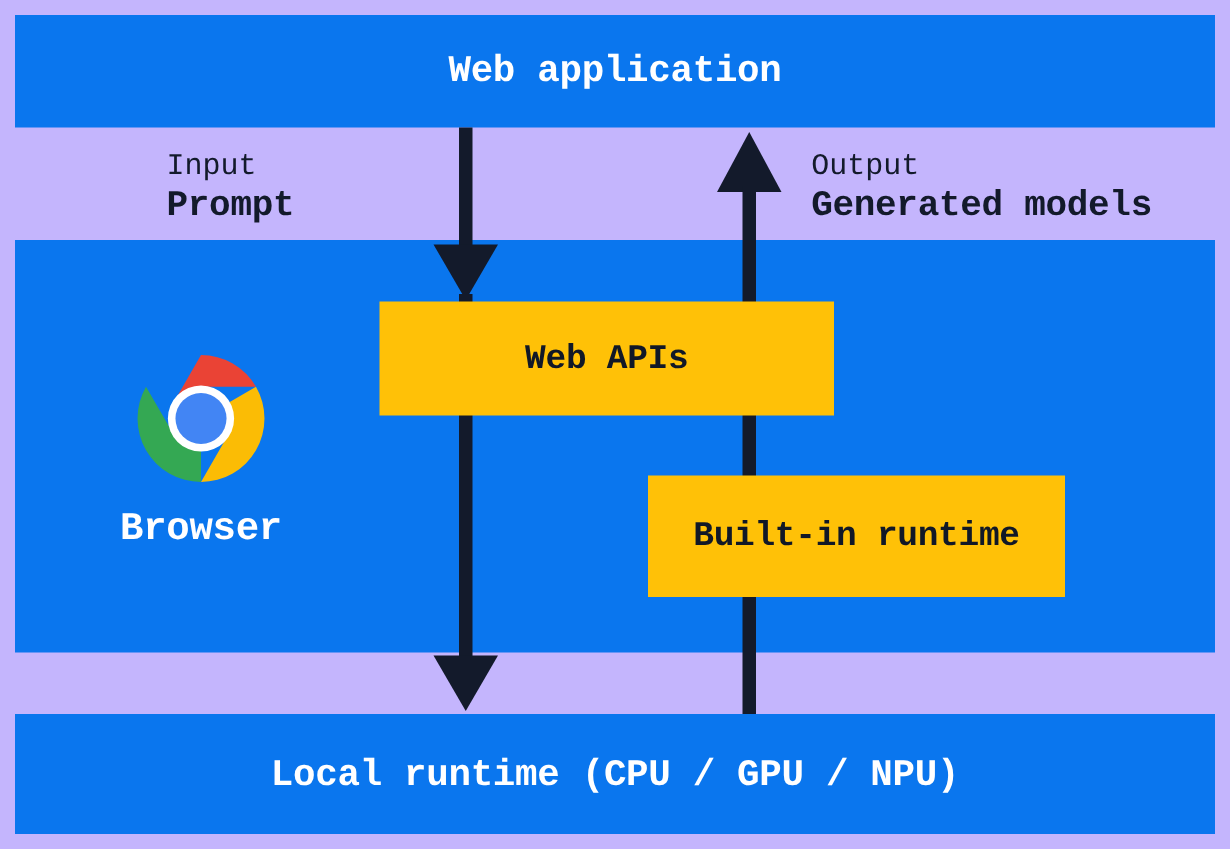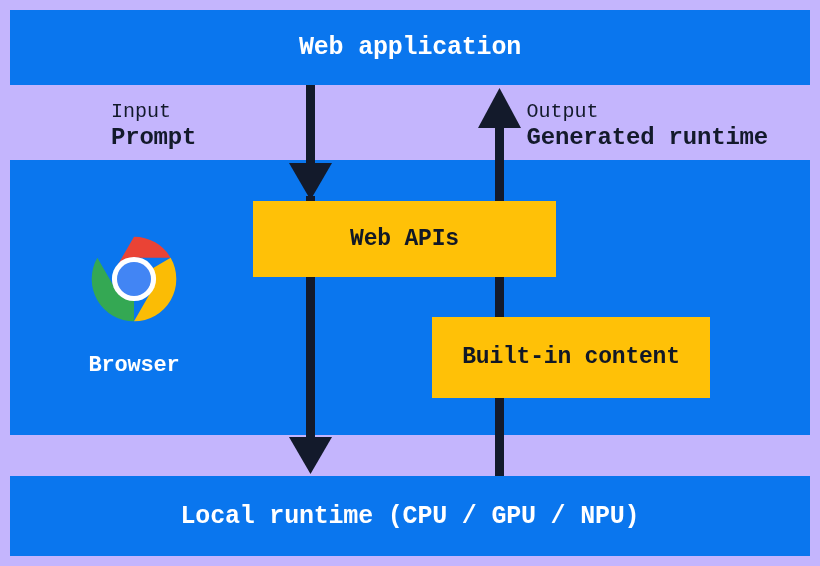--- a/index.html
+++ b/index.html
@@ -94,22 +94,22 @@
   }
   #chrome-icon {
     width: 92px;
     height: 92px;
     display: block;
     margin: 0 auto;
   }
   #browser-label {
     color: #ffffff;
     font-weight: bold;
-    font-size: 22px;
-    margin-top: 28px;
+    font-size: 26px;
+    margin-top: 12px;
     letter-spacing: -0.2px;
   }
 
   
   #arrows {
     position: absolute;
     left: 0;
     top: 0;
     width: 820px;
     height: 566px;
@@ -154,21 +154,21 @@
     <span class="band-title">Web application</span>
   </div>
 
   <div class="io-block" id="io-input">
     <span class="io-kind">Input</span>
     <span class="io-value">Prompt</span>
   </div>
 
   <div class="io-block" id="io-output">
     <span class="io-kind">Output</span>
-    <span class="io-value">Generated runtime</span>
+    <span class="io-value">Generated models</span>
   </div>
 
   <div class="band" id="band-browser">
     <div id="browser-group">
       <svg id="chrome-icon" viewBox="0 0 100 100" aria-hidden="true">
 
         <path d="M50 4 A46 46 0 0 1 89.83 27 L50 27 A23 23 0 0 0 30.09 38.5 Z" fill="#ea4335"></path>
 
         <path d="M89.83 27 A46 46 0 0 1 50 96 L69.91 61.5 A23 23 0 0 0 69.91 38.5 Z" fill="#fbbc05"></path>
 
@@ -196,20 +196,20 @@
       <polygon points="499.5,88 521,128 478,128"></polygon>
       <rect x="495" y="124" width="9" height="352"></rect>
     </g>
   </svg>
 
   <div class="amber-box" id="box-web-apis">
     <span class="amber-label">Web APIs</span>
   </div>
 
   <div class="amber-box" id="box-builtin-models">
-    <span class="amber-label"><span>Built-in content</span><br></span>
+    <span class="amber-label"><span>Built-in runtime</span><br></span>
   </div>
 
   <div class="band" id="band-local-hardware">
     <span class="band-title">Local runtime (CPU / GPU / NPU)</span>
   </div>
 
 </div>
 
 </body></html>

